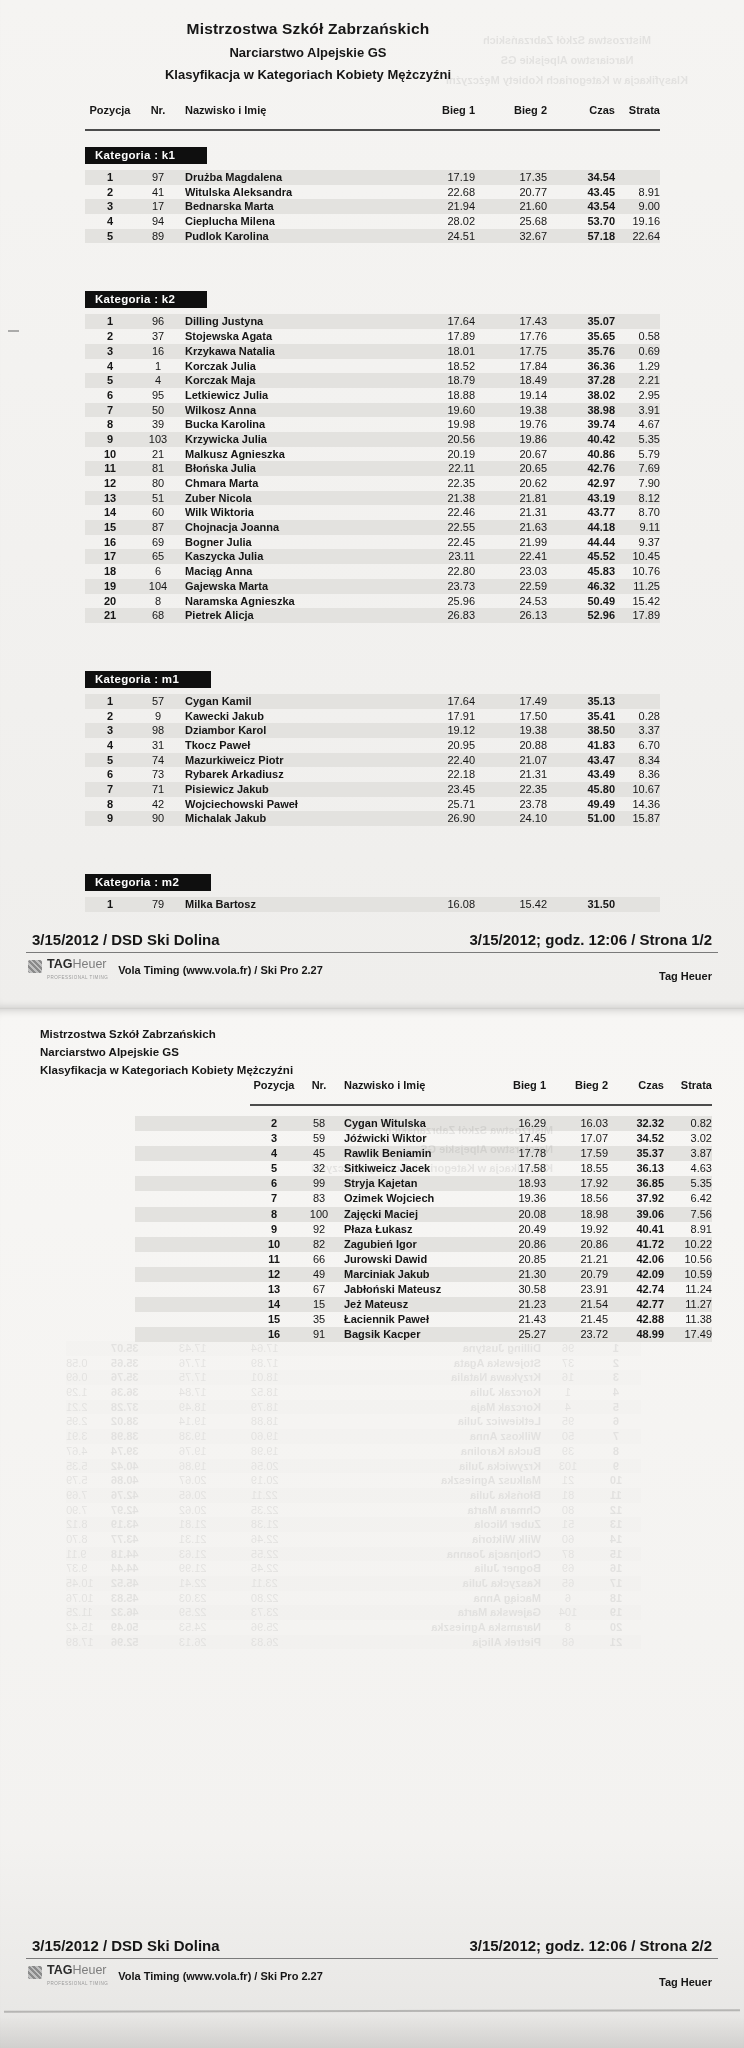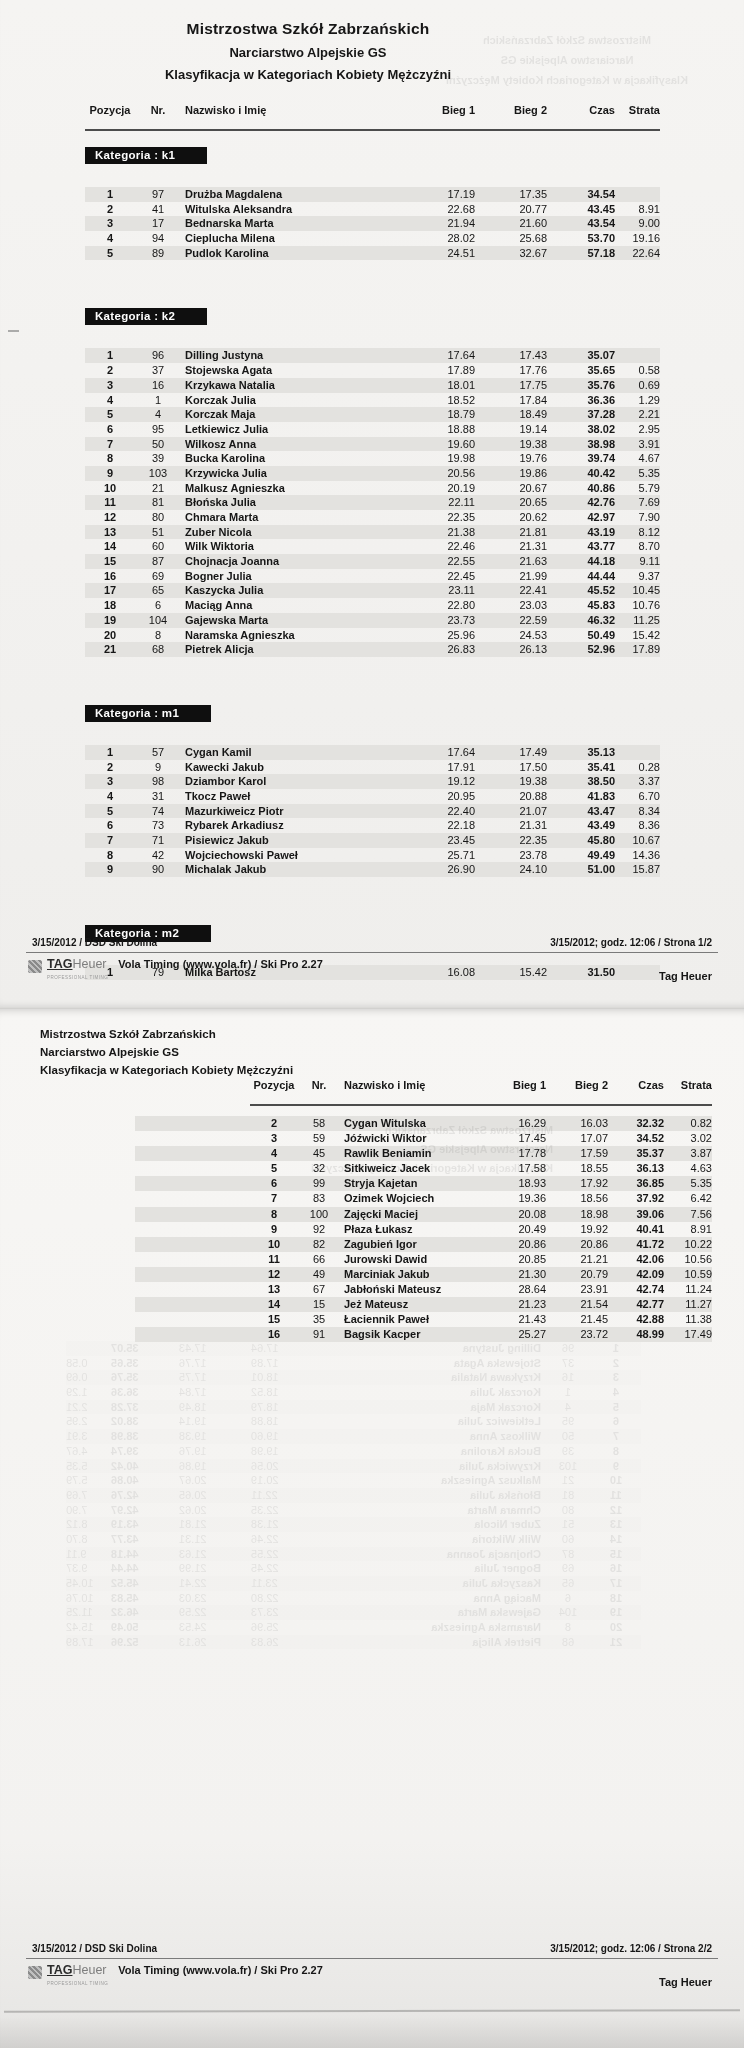--- a/index.html
+++ b/index.html
@@ -44,54 +44,54 @@
   .c3{width:70px;text-align:right;}
   .c4{width:72px;text-align:right;}
   .c5{width:68px;text-align:right;font-weight:700;}
   .c6{width:45px;text-align:right;}
 
   .section{margin-top:46px;}
   .section:first-child{margin-top:14px;}
   .badge{
     display:inline-block;background:#0f0f0f;color:#fdfdfd;
     font-size:11.5px;font-weight:700;letter-spacing:.3px;
-    padding:2px 32px 3px 10px;margin-bottom:23px;
+    padding:2px 32px 3px 10px;margin-bottom:6px;
   }
 
   
   .p2-thead{margin-left:250px;width:462px;}
   .p2-rows{margin-left:135px;width:577px;margin-top:10px;}
   .lead{width:115px;}
   .d0{width:48px;text-align:center;font-weight:700;}
   .d1{width:42px;text-align:center;}
   .d2{width:150px;text-align:left;font-weight:700;padding-left:4px;}
   .d3{width:56px;text-align:right;}
   .d4{width:62px;text-align:right;}
   .d5{width:56px;text-align:right;font-weight:700;}
   .d6{width:48px;text-align:right;}
   .p2-rows .row{height:15.1px;line-height:15.1px;}
 
   
   .footer{position:absolute;left:26px;right:26px;bottom:24px;}
   .footer-top{
     display:flex;justify-content:space-between;
-    font-size:10px;font-weight:700;
+    font-size:15px;font-weight:700;
     padding:0 6px 4px 6px;border-bottom:1.5px solid #7a7a7a;
   }
   .footer-bottom{display:flex;justify-content:space-between;align-items:flex-start;padding:5px 6px 0 2px;}
   .logo-row{display:flex;align-items:flex-start;}
   .logo-shield{
     width:14px;height:13px;margin:2px 5px 0 0;border-radius:2px;
     background:repeating-linear-gradient(45deg,#8a8a8a 0 2px,#c0c0c0 2px 4px);
   }
   .logo-text{font-size:12.5px;line-height:13px;}
-  .logo-bold{font-weight:700;color:#2a2a2a;text-decoration:underline;}
+  .logo-bold{font-weight:700;color:#2a2a2a;}
   .logo-light{font-weight:400;color:#7d7d7d;}
   .logo-sub{font-size:4.5px;color:#9a9a9a;letter-spacing:.5px;}
-  .timing{font-size:11px;font-weight:700;margin-left:10px;margin-top:0;}
+  .timing{font-size:11px;font-weight:700;margin-left:10px;margin-top:6px;}
   .tag-right{font-size:11px;font-weight:700;margin-top:12px;}
 
   
   .bleed{position:absolute;transform:scaleX(-1);opacity:.09;filter:blur(.7px);pointer-events:none;color:#333;}
   .bleed-p1{top:30px;right:12px;width:330px;font-weight:700;text-align:center;font-size:11px;line-height:20px;}
   .bleed-p2h{top:112px;left:268px;width:285px;font-weight:700;text-align:left;font-size:11px;line-height:19px;}
   .bleed-p2t{top:332px;left:66px;width:575px;}
   .mark-dash{position:absolute;left:8px;top:330px;width:11px;height:2px;background:#555;opacity:.45;}
   .scan-edge{position:absolute;left:4px;right:4px;bottom:36px;height:2px;background:#8d8d8b;opacity:.55;transform:rotate(-.12deg);}
   .scan-edge2{position:absolute;left:0;right:0;bottom:0;height:34px;background:linear-gradient(180deg,rgba(0,0,0,0) 0%,rgba(0,0,0,.05) 100%);}
@@ -615,21 +615,21 @@
             <span class="cell d3">21.30</span>
             <span class="cell d4">20.79</span>
             <span class="cell d5">42.09</span>
             <span class="cell d6">10.59</span>
           </div>
           <div class="row">
             <span class="cell lead"></span>
             <span class="cell d0">13</span>
             <span class="cell d1">67</span>
             <span class="cell d2">Jabłoński Mateusz</span>
-            <span class="cell d3">28.64</span>
+            <span class="cell d3">30.58</span>
             <span class="cell d4">23.91</span>
             <span class="cell d5">42.74</span>
             <span class="cell d6">11.24</span>
           </div>
           <div class="row shaded">
             <span class="cell lead"></span>
             <span class="cell d0">14</span>
             <span class="cell d1">15</span>
             <span class="cell d2">Jeż Mateusz</span>
             <span class="cell d3">21.23</span>

